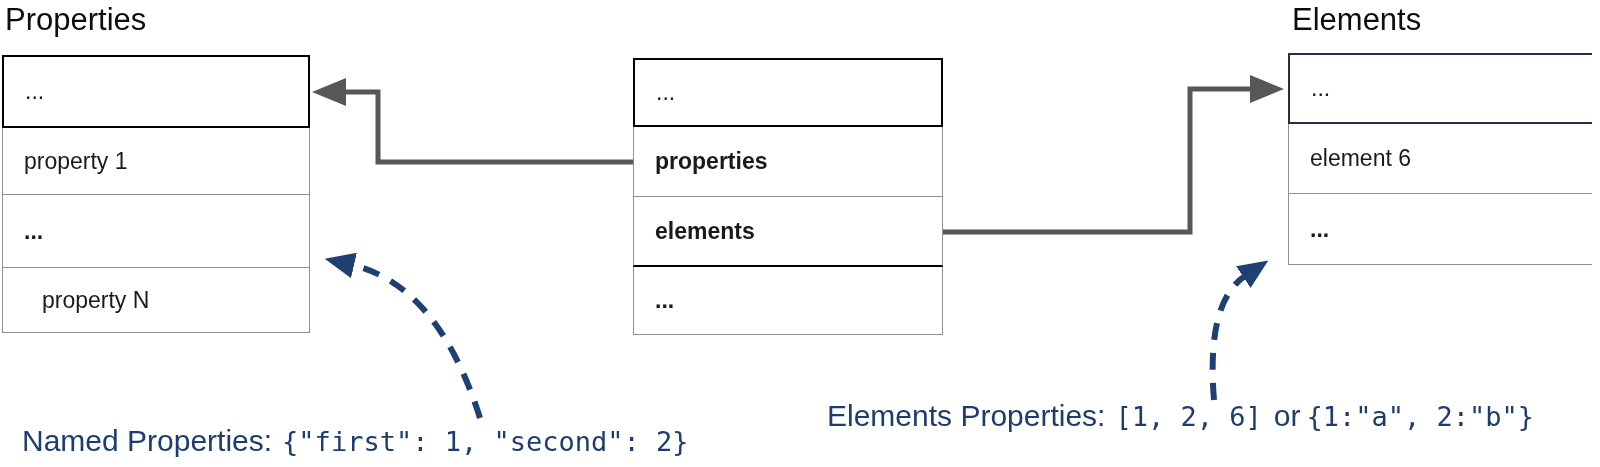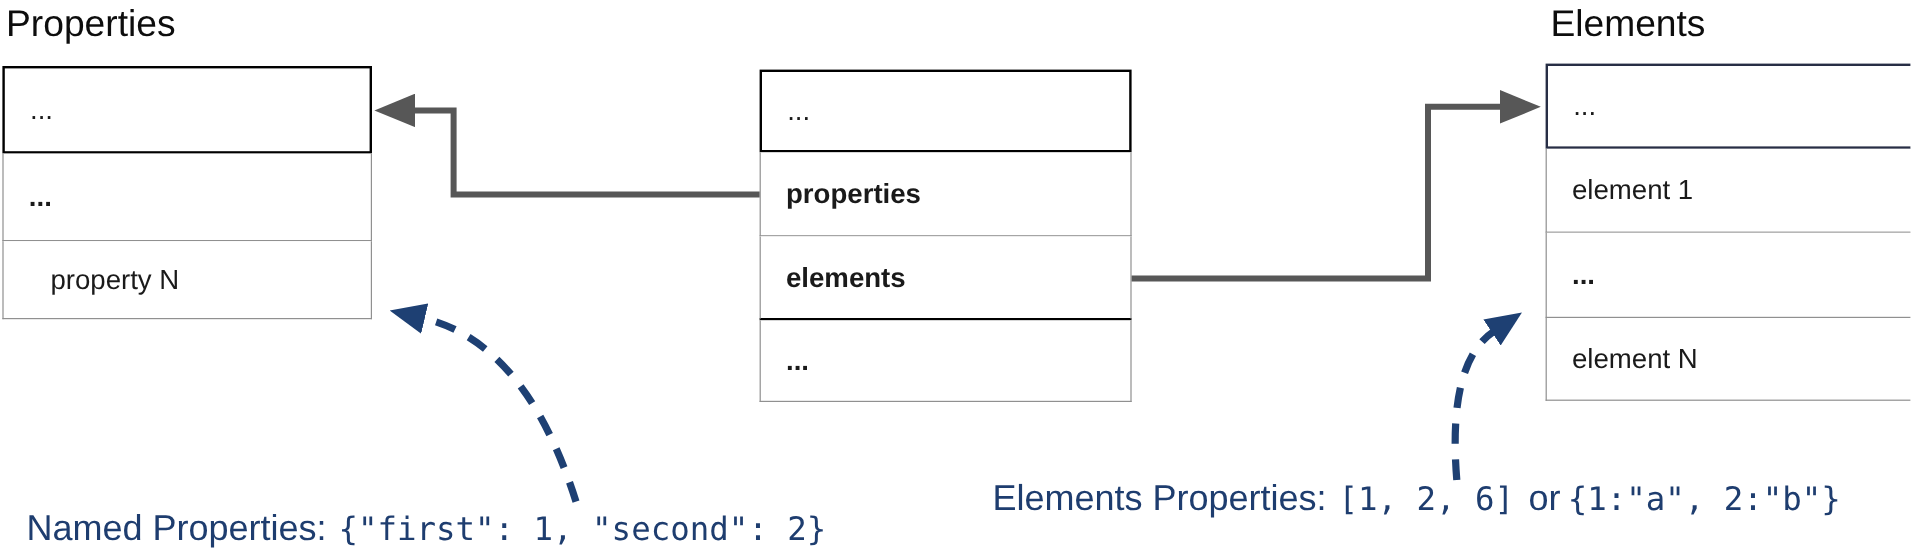--- a/index.html
+++ b/index.html
@@ -37,36 +37,36 @@
 </head>
 <body>
 
 <div class="canvas">
 
   <div class="title" style="left:5px; top:2px;">Properties</div>
   <div class="title" style="left:1292px; top:2px;">Elements</div>
 
   <div class="table properties" style="left:2px; top:55px; width:308px;">
     <div class="row first" style="height:73px;">...</div>
+    <div class="row" style="height:67px;">property 1</div>
     <div class="row bold" style="height:73px;">...</div>
     <div class="row" style="height:65px;padding-left:39px;">property N</div>
   </div>
 
   <div class="table jsobject" style="left:633px; top:58px; width:310px;">
     <div class="row first" style="height:69px;">...</div>
     <div class="row bold" style="height:70px;">properties</div>
     <div class="row bold black-bottom" style="height:70px;">elements</div>
     <div class="row bold" style="height:68px;">...</div>
   </div>
 
   <div class="table elements" style="left:1288px; top:53px; width:308px;">
     <div class="row first" style="height:71px;">...</div>
-    <div class="row" style="height:70px;">element 1</div>
+    <div class="row" style="height:70px;">element 6</div>
     <div class="row bold" style="height:71px;">...</div>
-    <div class="row" style="height:69px;">element N</div>
   </div>
 
   <svg class="arrow-layer" width="1600" height="467" viewBox="0 0 1600 467">
     <defs>
       <marker id="grayHead" viewBox="0 0 34 28" refX="2" refY="14" markerWidth="34" markerHeight="28" markerUnits="userSpaceOnUse" orient="auto">
         <path d="M0,0 L34,14 L0,28 Z" fill="#575757"></path>
       </marker>
       <marker id="blueHead" viewBox="0 0 30 26" refX="2" refY="13" markerWidth="30" markerHeight="26" markerUnits="userSpaceOnUse" orient="auto">
         <path d="M0,0 L30,13 L0,26 Z" fill="#1e4073"></path>
       </marker>

